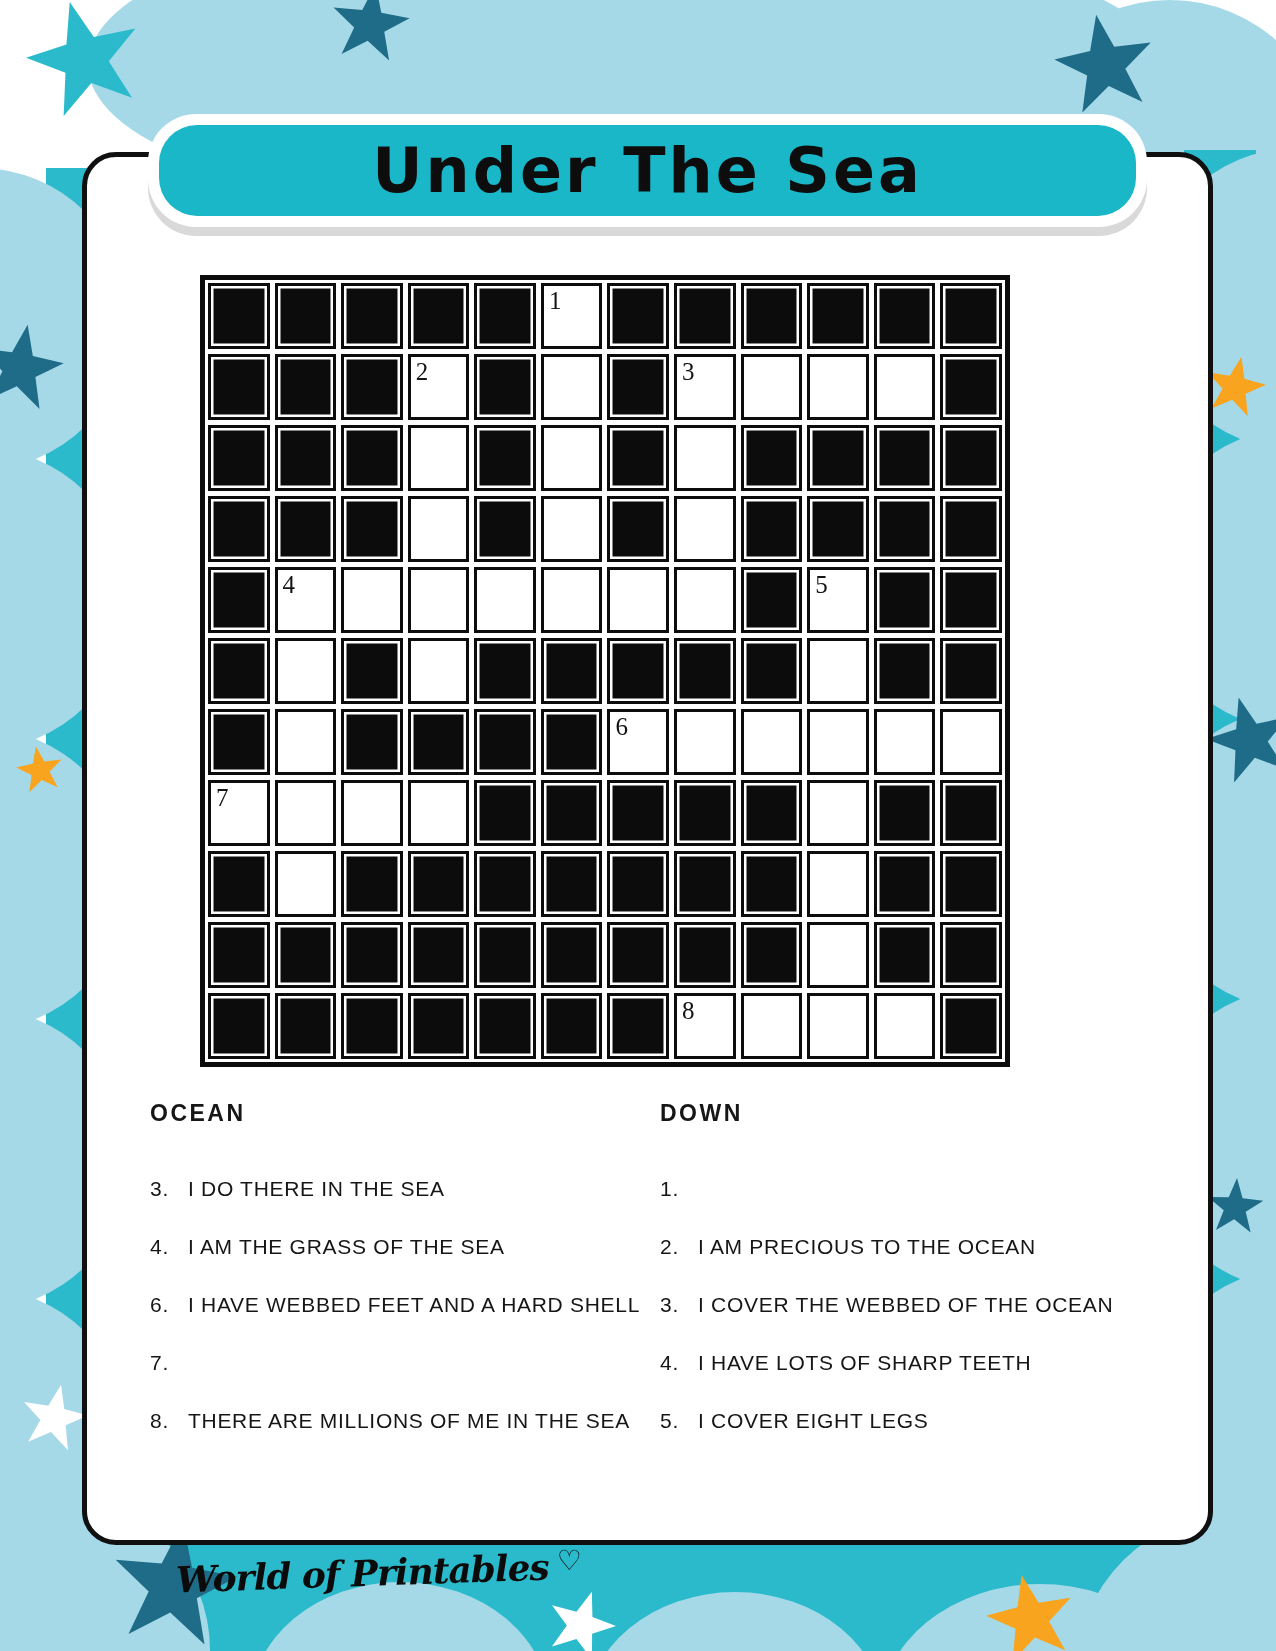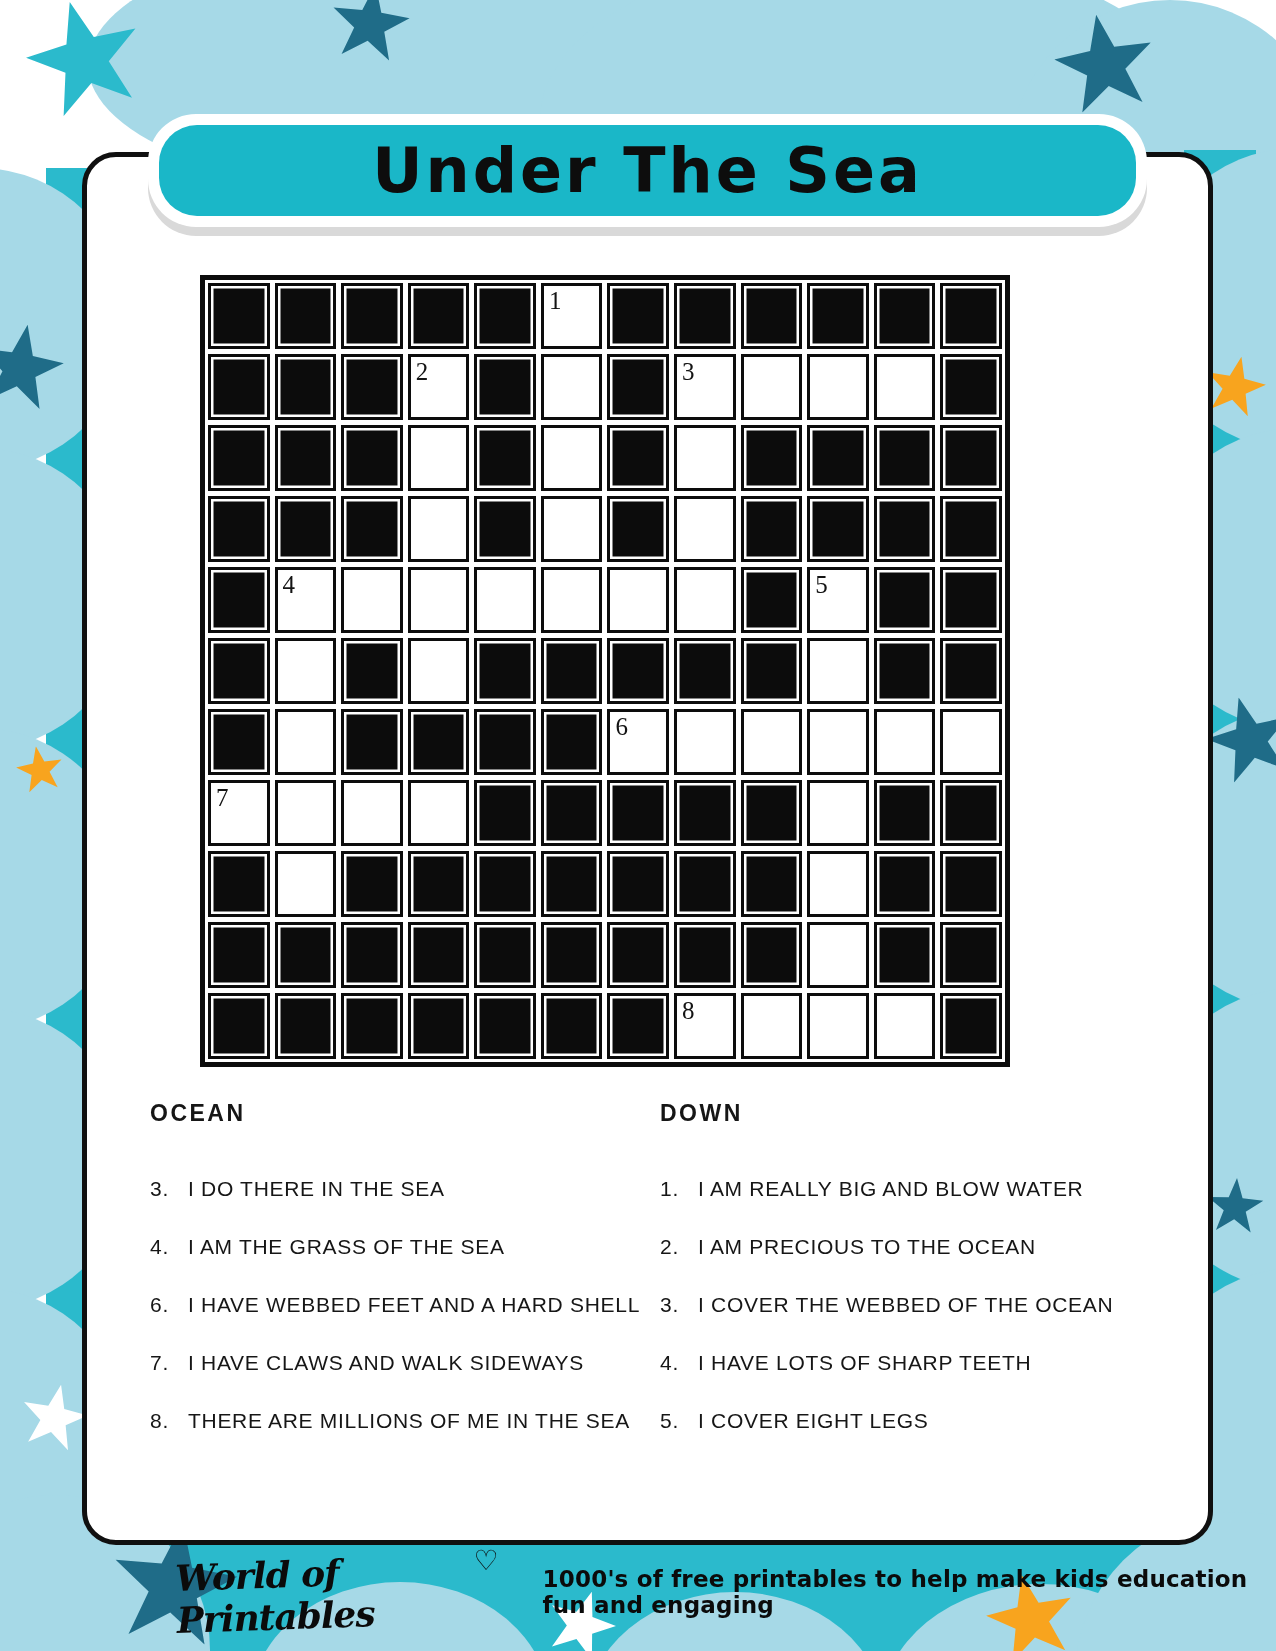--- a/index.html
+++ b/index.html
@@ -318,34 +318,32 @@
         <li>
           <span class="n">4.</span>
           <span class="t">I AM THE GRASS OF THE SEA</span>
         </li>
         <li>
           <span class="n">6.</span>
           <span class="t">I HAVE WEBBED FEET AND A HARD SHELL</span>
         </li>
         <li>
           <span class="n">7.</span>
-          <span class="t">I HAVE CLAWS AND WALK SIDEWAYS</span>
         </li>
         <li>
           <span class="n">8.</span>
           <span class="t">THERE ARE MILLIONS OF ME IN THE SEA</span>
         </li>
       </ol>
   </section>
   <section class="col-down">
     <h2 class="clue-head">DOWN</h2>
     <ol class="clue-list">
         <li>
           <span class="n">1.</span>
-          <span class="t">I AM REALLY BIG AND BLOW WATER</span>
         </li>
         <li>
           <span class="n">2.</span>
           <span class="t">I AM PRECIOUS TO THE OCEAN</span>
         </li>
         <li>
           <span class="n">3.</span>
           <span class="t">I COVER THE WEBBED OF THE OCEAN</span>
         </li>
         <li>
@@ -356,14 +354,13 @@
           <span class="n">5.</span>
           <span class="t">I COVER EIGHT LEGS</span>
         </li>
       </ol>
   </section>
 </div>
 
 <div class="footer">
   <span class="brand">World of Printables</span>
   <span class="heart">♡</span>
-  <span class="tagline">1000's of free printables to help make kids education fun and engaging</span>
 </div>
 
 </body></html>

